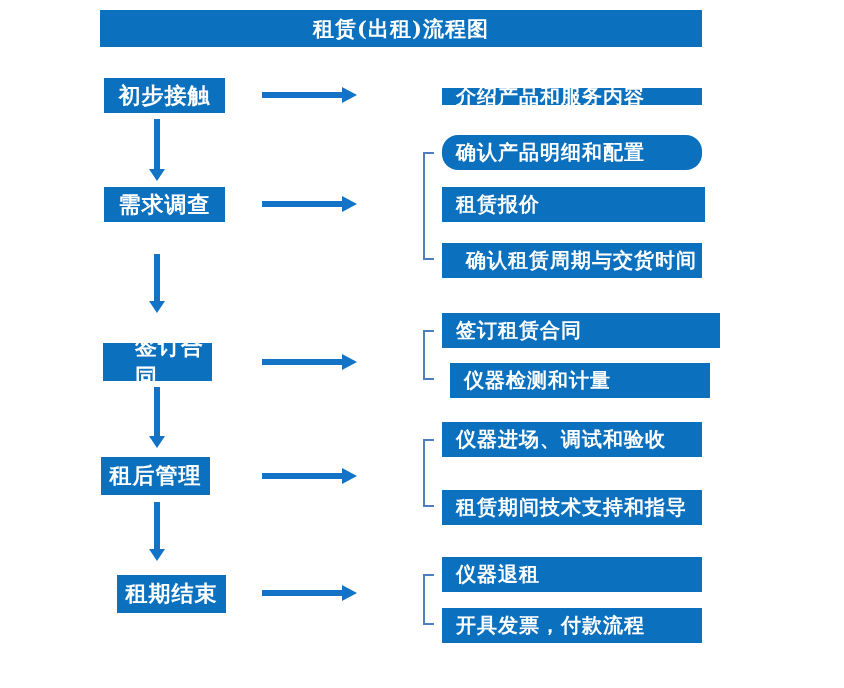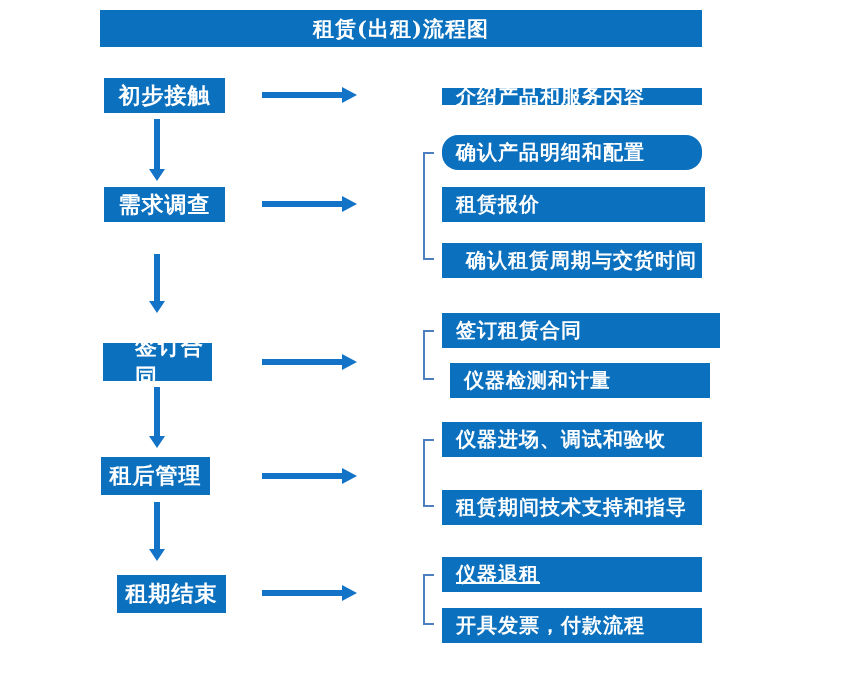--- a/index.html
+++ b/index.html
@@ -23,21 +23,21 @@
   #s4{left:117px;top:575px;width:109px;height:38px;}
   
   #d0{left:442px;top:88px;width:260px;height:17px;}
   #d1{left:442px;top:135px;width:260px;height:35px;border-radius:16px;}
   #d2{left:442px;top:187px;width:263px;height:35px;}
   #d3{left:442px;top:243px;width:260px;height:35px;padding-left:24px;}
   #d4{left:442px;top:313px;width:278px;height:35px;}
   #d5{left:442px;top:363px;width:260px;height:35px;margin-left:8px;}
   #d6{left:442px;top:422px;width:260px;height:35px;}
   #d7{left:442px;top:490px;width:260px;height:35px;}
-  #d8{left:442px;top:557px;width:260px;height:35px;text-decoration:underline;}
+  #d8{left:442px;top:557px;width:260px;height:35px;}
   #d9{left:442px;top:608px;width:260px;height:35px;}
   
   .h-arrow{position:absolute;left:262px;width:95px;height:16px;}
   .h-arrow .shaft{position:absolute;left:0;right:13px;top:5px;height:6px;background:var(--arrow,#1273c7);}
   .h-arrow .head{position:absolute;right:0;top:0;width:0;height:0;
     border-left:15px solid var(--arrow,#1273c7);border-top:8px solid transparent;border-bottom:8px solid transparent;}
   #a0{top:87px;} #a1{top:196px;} #a2{top:354px;} #a3{top:468px;} #a4{top:585px;}
   
   .v-arrow{position:absolute;left:149px;width:16px;}
   .v-arrow .shaft{position:absolute;left:5px;top:0;bottom:11px;width:6px;background:var(--arrow,#1273c7);}

